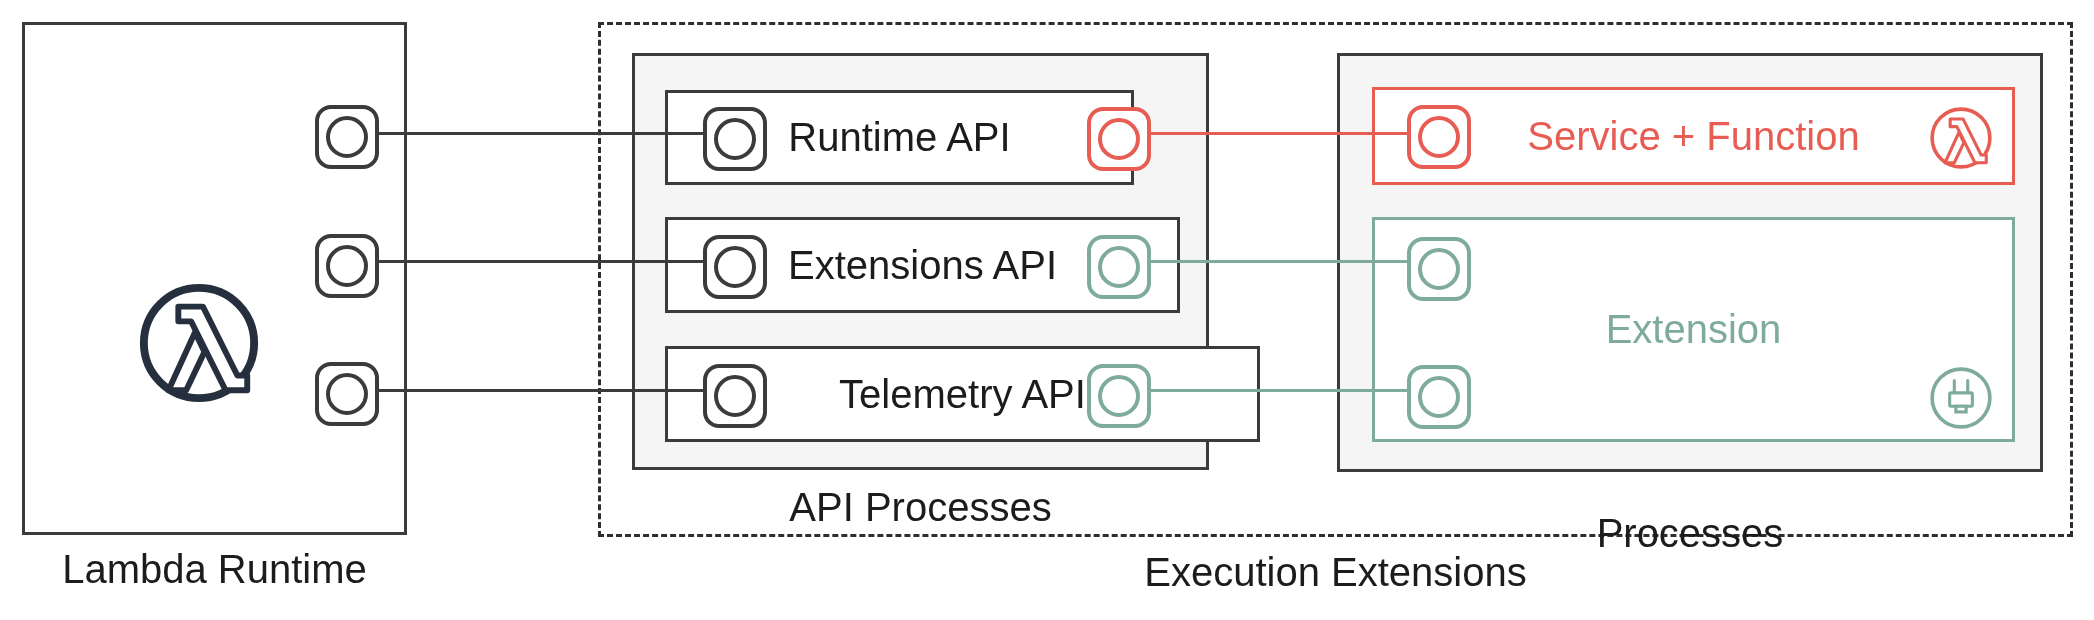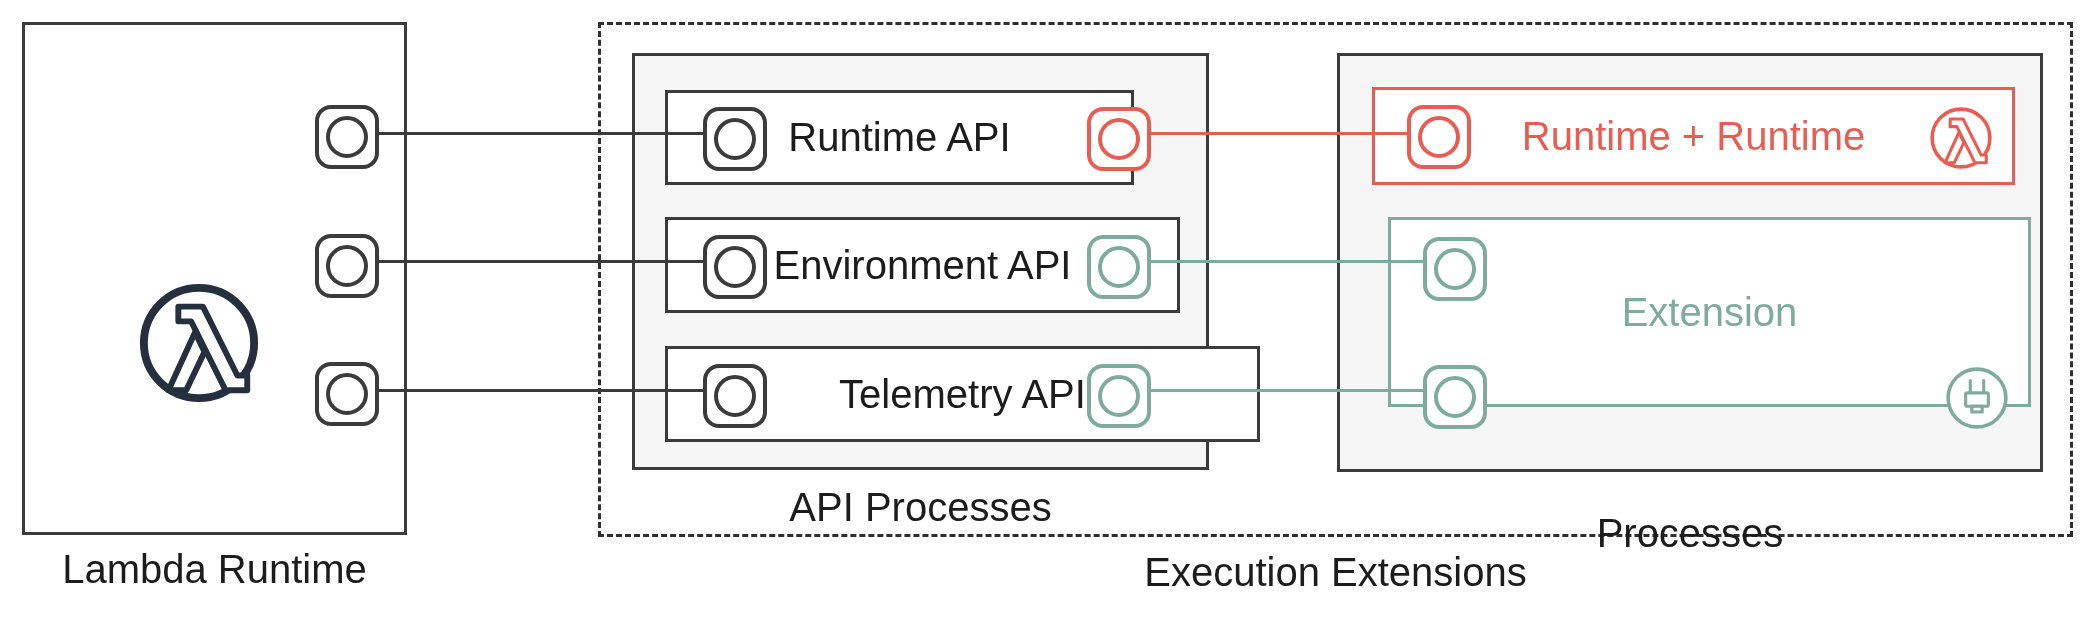--- a/index.html
+++ b/index.html
@@ -66,46 +66,46 @@
   <div class="caption" style="left:598px;top:550px;width:1475px">Execution Extensions</div>
 
   <div class="panel" style="left:632px;top:53px;width:577px;height:417px">
     <div class="row" style="left:30px;top:34px;width:469px;height:95px">
       <div class="port dark" style="left:35px;top:14px"></div>
       <span class="row-label">Runtime API</span>
       <div class="port red" style="left:419px;top:14px"></div>
     </div>
     <div class="row" style="left:30px;top:161px;width:515px;height:96px">
       <div class="port dark" style="left:35px;top:15px"></div>
-      <span class="row-label">Environment API</span>
+      <span class="row-label">Extensions API</span>
       <div class="port teal" style="left:419px;top:15px"></div>
     </div>
     <div class="row" style="left:30px;top:290px;width:595px;height:96px">
       <div class="port dark" style="left:35px;top:15px"></div>
       <span class="row-label">Telemetry API</span>
       <div class="port teal" style="left:419px;top:15px"></div>
     </div>
   </div>
   <div class="caption" style="left:632px;top:485px;width:577px">API Processes</div>
 
   <div class="panel" style="left:1337px;top:53px;width:706px;height:419px">
 
     <div class="accentbox red" style="left:32px;top:31px;width:643px;height:98px">
       <div class="port red" style="left:32px;top:15px"></div>
-      <span class="accent-label">Runtime + Runtime</span>
+      <span class="accent-label">Service + Function</span>
       <span class="badge" style="left:553px;top:15px">
         <svg width="66" height="66" viewBox="0 0 64 64">
           <circle cx="32" cy="32" r="28" fill="#fff" stroke="#E85D53" stroke-width="3.5"></circle>
           <path d="M21.5,13.5 L34,13.5 L51.5,48.5 L56.5,48.5 L56.5,56 L45.5,56 L28,21 L21.5,21 Z" fill="#fff" stroke="#E85D53" stroke-width="3" stroke-linejoin="round"></path>
           <path d="M30,26.5 L34.8,36.5 L25.5,56 L16.5,56 Z" fill="#fff" stroke="#E85D53" stroke-width="3" stroke-linejoin="round"></path>
         </svg>
       </span>
     </div>
 
-    <div class="accentbox teal" style="left:48px;top:161px;width:643px;height:190px">
+    <div class="accentbox teal" style="left:32px;top:161px;width:643px;height:225px">
       <div class="port teal" style="left:32px;top:17px"></div>
       <div class="port teal" style="left:32px;top:145px"></div>
       <span class="accent-label">Extension</span>
       <span class="badge" style="left:553px;top:145px">
         <svg width="66" height="66" viewBox="0 0 64 64">
           <circle cx="32" cy="32" r="28" fill="#fff" stroke="#7FAA9E" stroke-width="3.5"></circle>
           <path d="M25.5,15 L25.5,27 M38.5,15 L38.5,27" fill="none" stroke="#7FAA9E" stroke-width="3" stroke-linecap="round"></path>
           <rect x="21" y="27" width="22" height="13" rx="1.5" fill="#fff" stroke="#7FAA9E" stroke-width="3"></rect>
           <rect x="27" y="40" width="10" height="5.5" fill="#fff" stroke="#7FAA9E" stroke-width="3"></rect>
         </svg>

